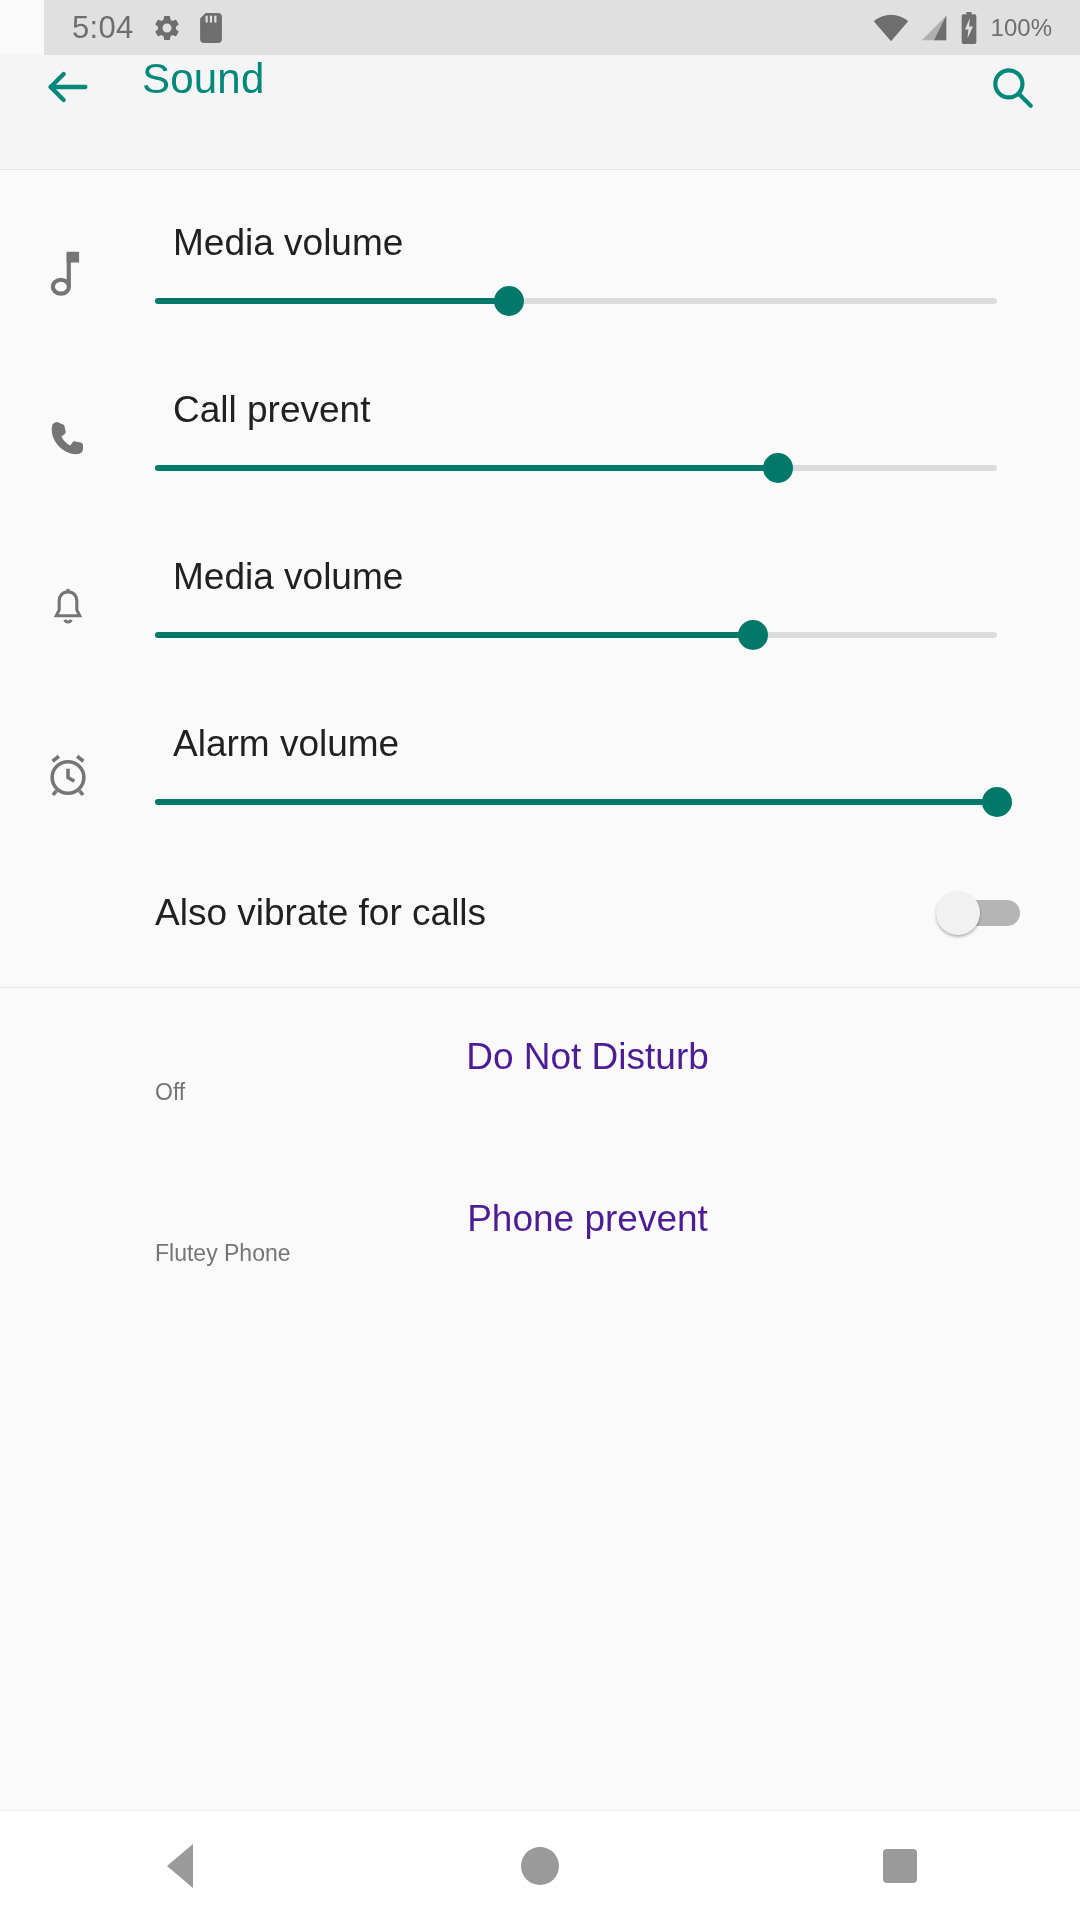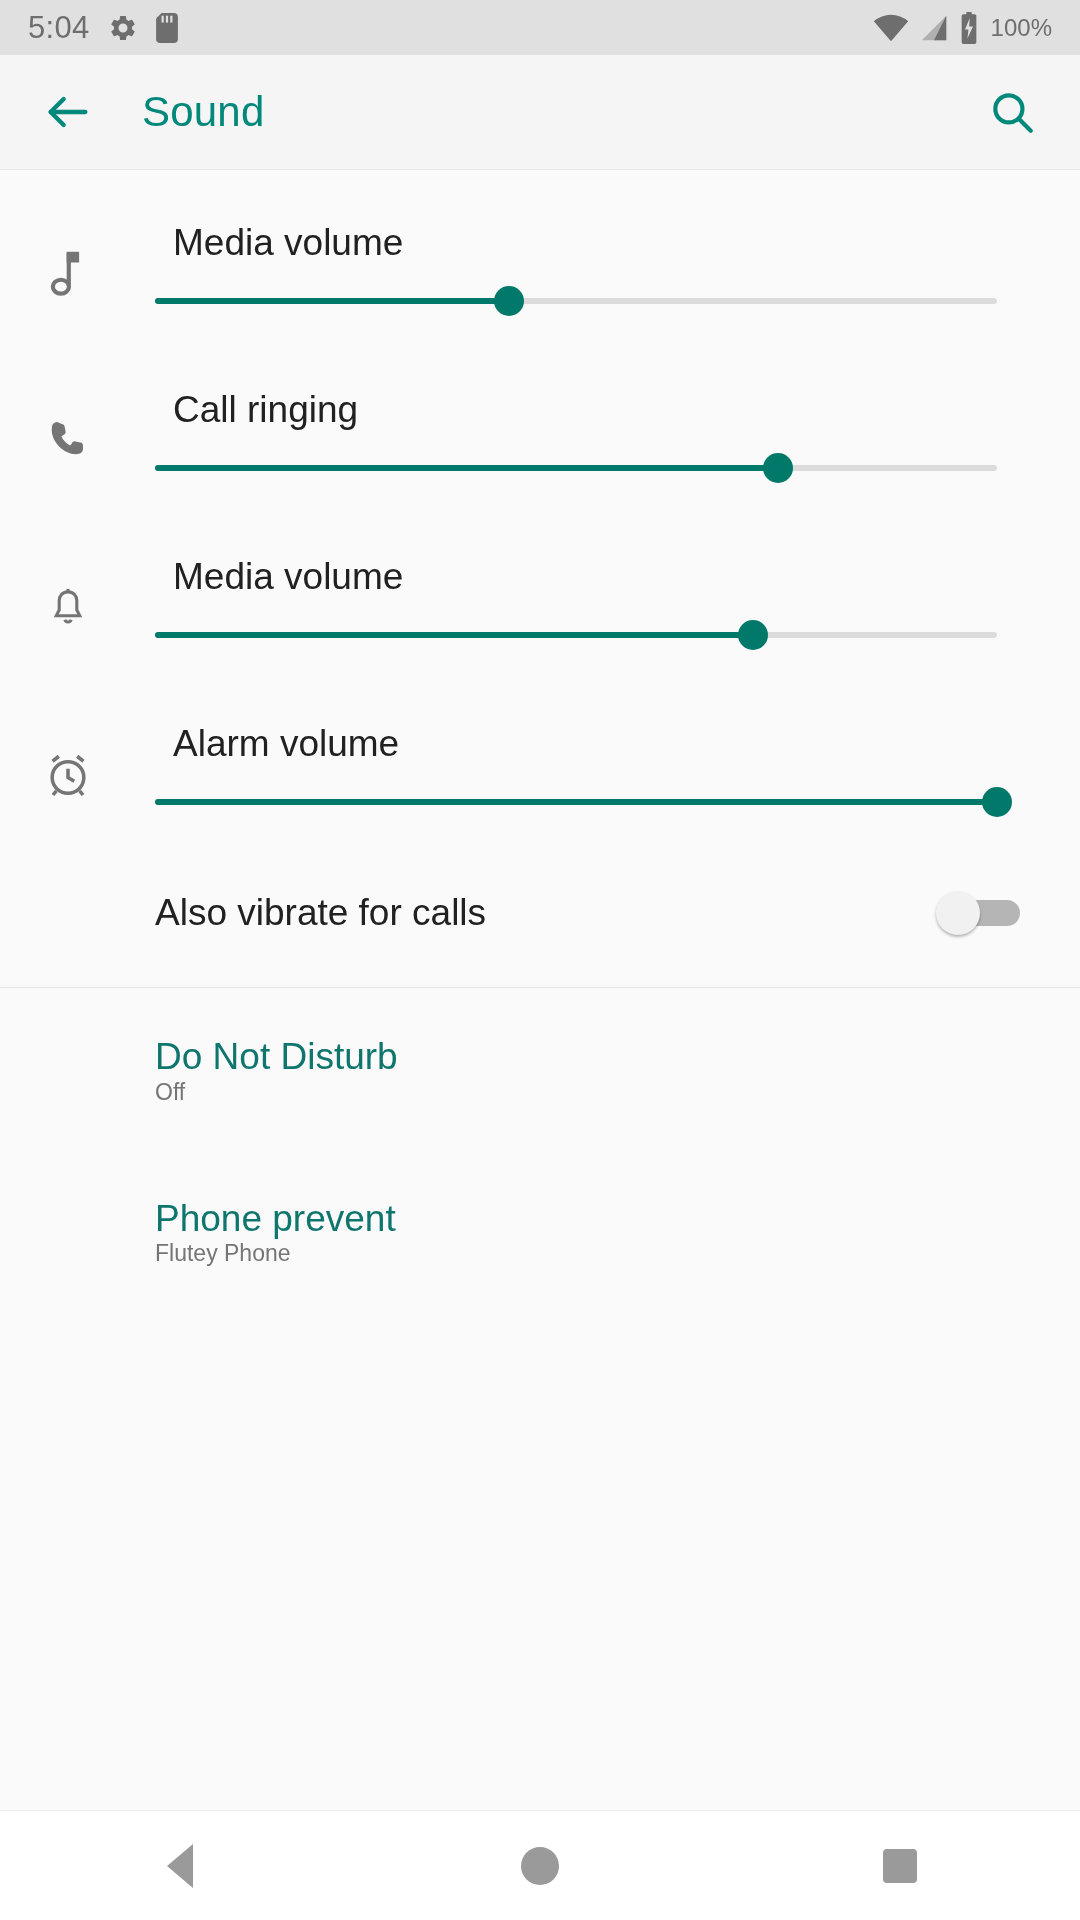--- a/index.html
+++ b/index.html
@@ -7,32 +7,32 @@
     width:1080px; height:1920px;
     font-family:"Liberation Sans", sans-serif;
     background:#fafafa;
     overflow:hidden;
   }
 
   
   .status-bar{
     height:55px; background:#e0e0e0;
     display:flex; align-items:center;
-    padding:0 28px; color:#737373;
+    padding:0 28px; color:#737373;margin-left:44px;
   }
   .sb-left{ display:flex; align-items:center; gap:18px; }
   .sb-right{ margin-left:auto; display:flex; align-items:center; gap:10px; }
   .sb-clock{ font-size:31px; font-weight:500; letter-spacing:.3px; color:#6e6e6e; }
   .sb-battery-text{ font-size:24px; font-weight:500; color:#6e6e6e; margin-left:2px;}
   .sb-icon{ display:flex; align-items:center; justify-content:center; }
 
   
   .app-bar{
     height:115px; background:#f5f5f5;
-    display:flex; align-items:center;
+    display:flex; align-items:flex-start;
     padding:0 36px;
     border-bottom:1px solid #e8e8e8;
   }
   .back-btn{ width:64px; height:64px; display:flex; align-items:center; justify-content:center; cursor:pointer;}
   .app-title{
     font-size:42px; color:#00887a; font-weight:500;
     margin-left:42px; letter-spacing:.2px;
   }
   .search-btn{ margin-left:auto; width:64px; height:64px; display:flex; align-items:center; justify-content:center; cursor:pointer;}
 
@@ -92,21 +92,21 @@
     position:absolute; left:0; top:0;
     width:44px; height:44px; margin-top:-5px;
     border-radius:50%; background:#f1f1f1;
     box-shadow:0 2px 3px rgba(0,0,0,.28);
   }
 
   .list-item{
     padding:48px 60px 44px 155px;
     cursor:pointer;
   }
-  .li-title{ font-size:37px; color:#0f766e; line-height:1.15; }
+  .li-title{ font-size:37px; color:#4c1d95; line-height:1.15;text-align:center; }
   .li-sub{ font-size:23px; color:#757575; margin-top:0; }
 
   
   .nav-bar{
     position:absolute; left:0; bottom:0;
     width:1080px; height:110px; background:#ffffff;
     display:flex; align-items:center; justify-content:space-around;
     border-top:1px solid #eeeeee;
   }
   .nav-btn{ width:120px; height:110px; display:flex; align-items:center; justify-content:center; cursor:pointer; }
@@ -194,21 +194,21 @@
       <div class="slider-thumb" style="left: 42%;"></div>
     </div>
   </div>
 
   <div class="volume-row">
     <span class="vol-icon">
       <svg width="48" height="48" viewBox="0 0 24 24" fill="#757575">
         <path d="M6.6,2.5 C5.6,2.5 4.4,3.2 4.1,4.3 C3.3,7.6 4.5,11.6 7.4,14.6 C10.3,17.6 14.3,19.1 17.6,18.4 C18.8,18.1 19.5,17.0 19.5,16.0 L19.5,14.1 C19.5,13.4 19.0,12.8 18.3,12.7 L15.6,12.2 C15.0,12.1 14.4,12.4 14.1,12.9 L13.2,14.3 C11.2,13.3 9.6,11.7 8.7,9.7 L10.1,8.8 C10.6,8.5 10.9,7.9 10.8,7.3 L10.3,4.7 C10.2,4.0 9.6,3.5 8.9,3.5 L6.6,2.5 Z"></path>
       </svg>
     </span>
-    <span class="vol-label">Call ringing</span>
+    <span class="vol-label">Call prevent</span>
     <div class="slider">
       <div class="slider-track"></div>
       <div class="slider-fill" style="width: 74%;"></div>
       <div class="slider-thumb" style="left: 74%;"></div>
     </div>
   </div>
 
   <div class="volume-row">
     <span class="vol-icon">
       <svg width="44" height="48" viewBox="0 0 24 24" fill="none" stroke="#757575" stroke-width="1.7">

